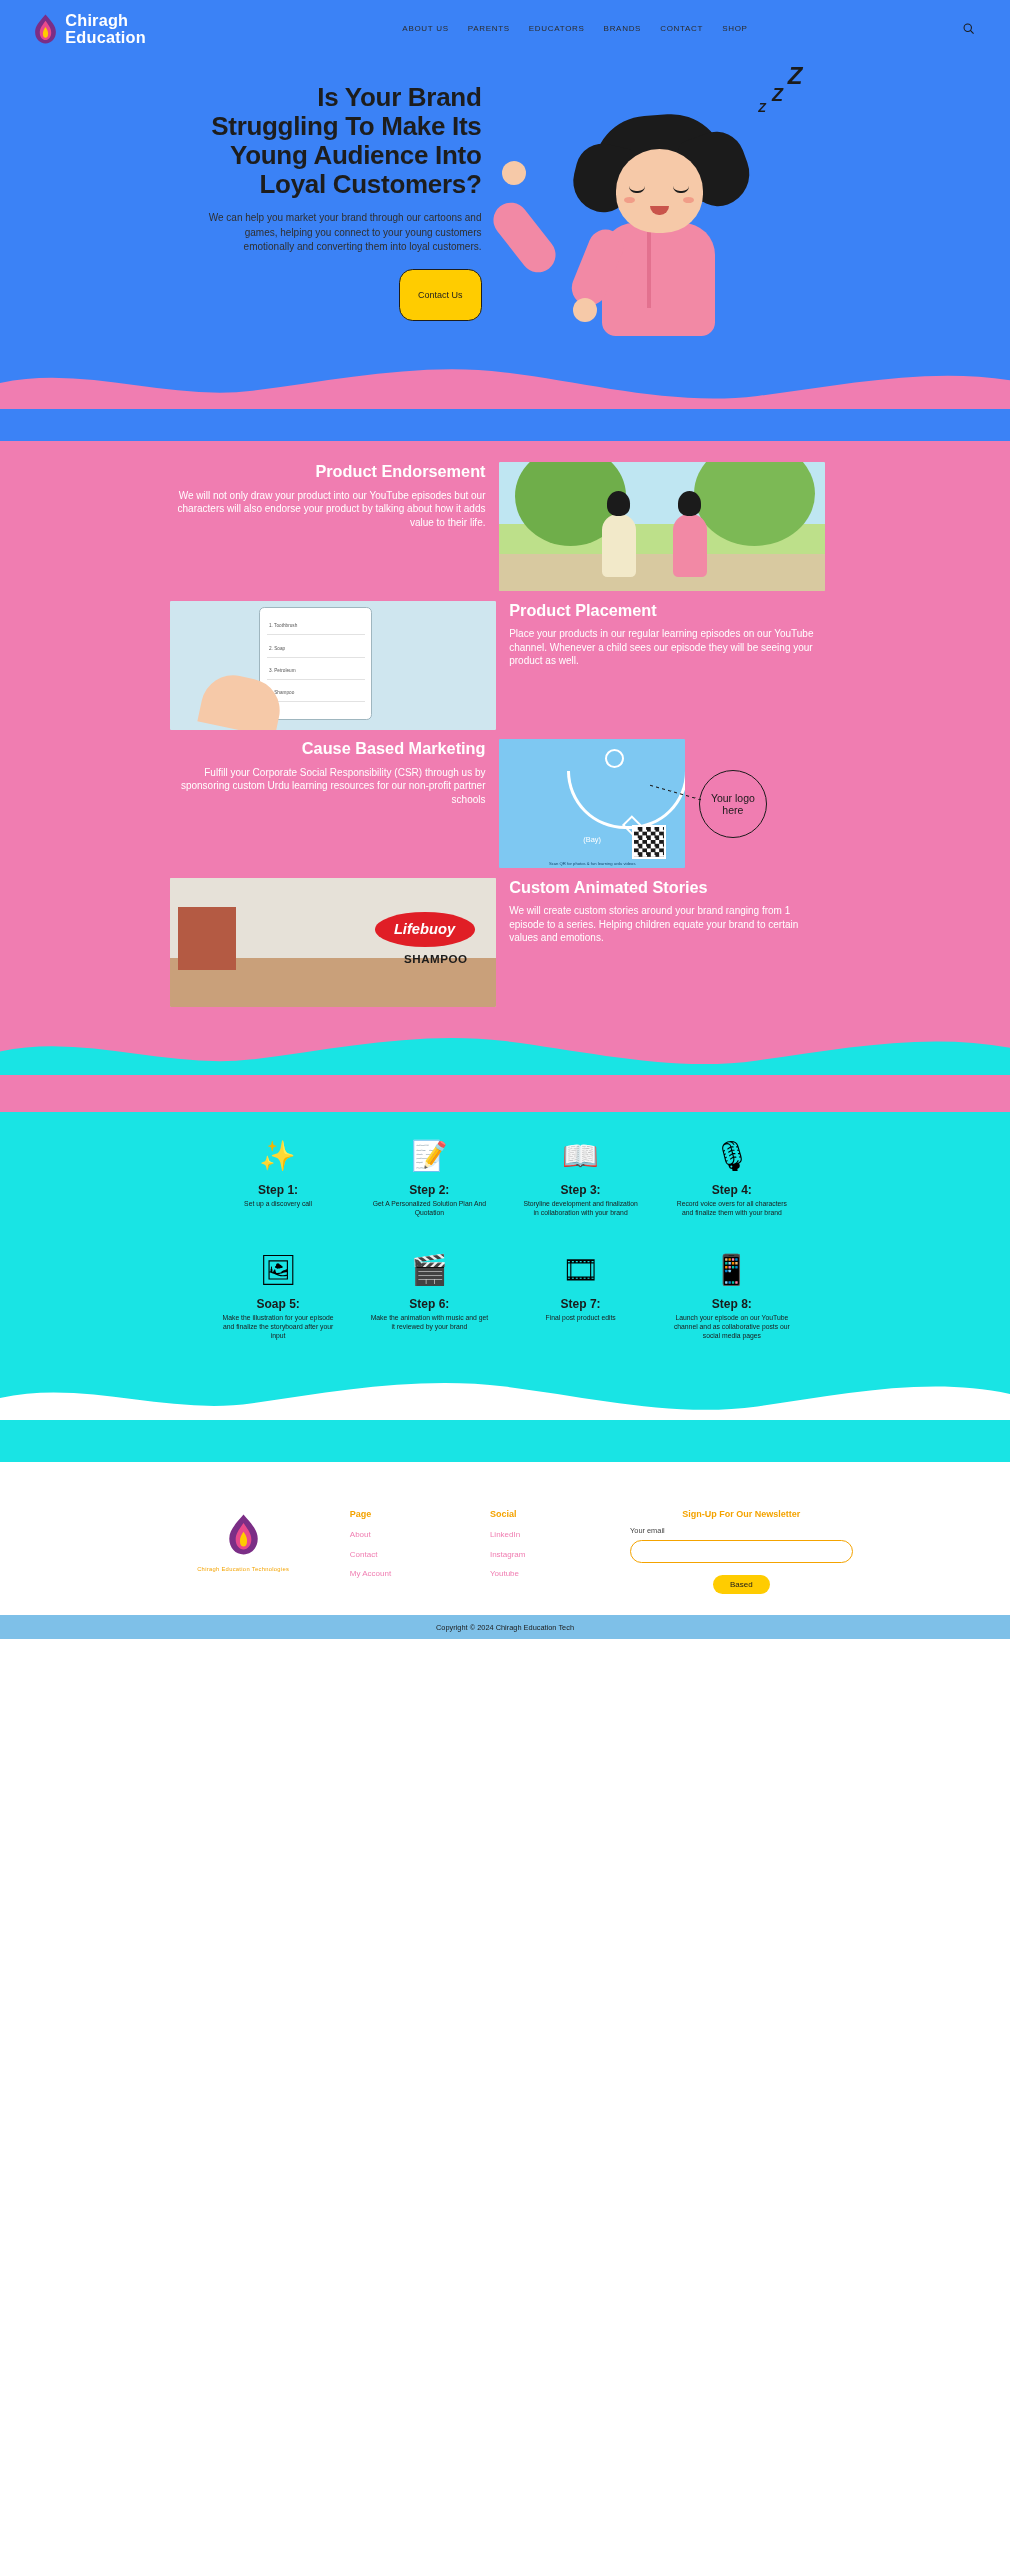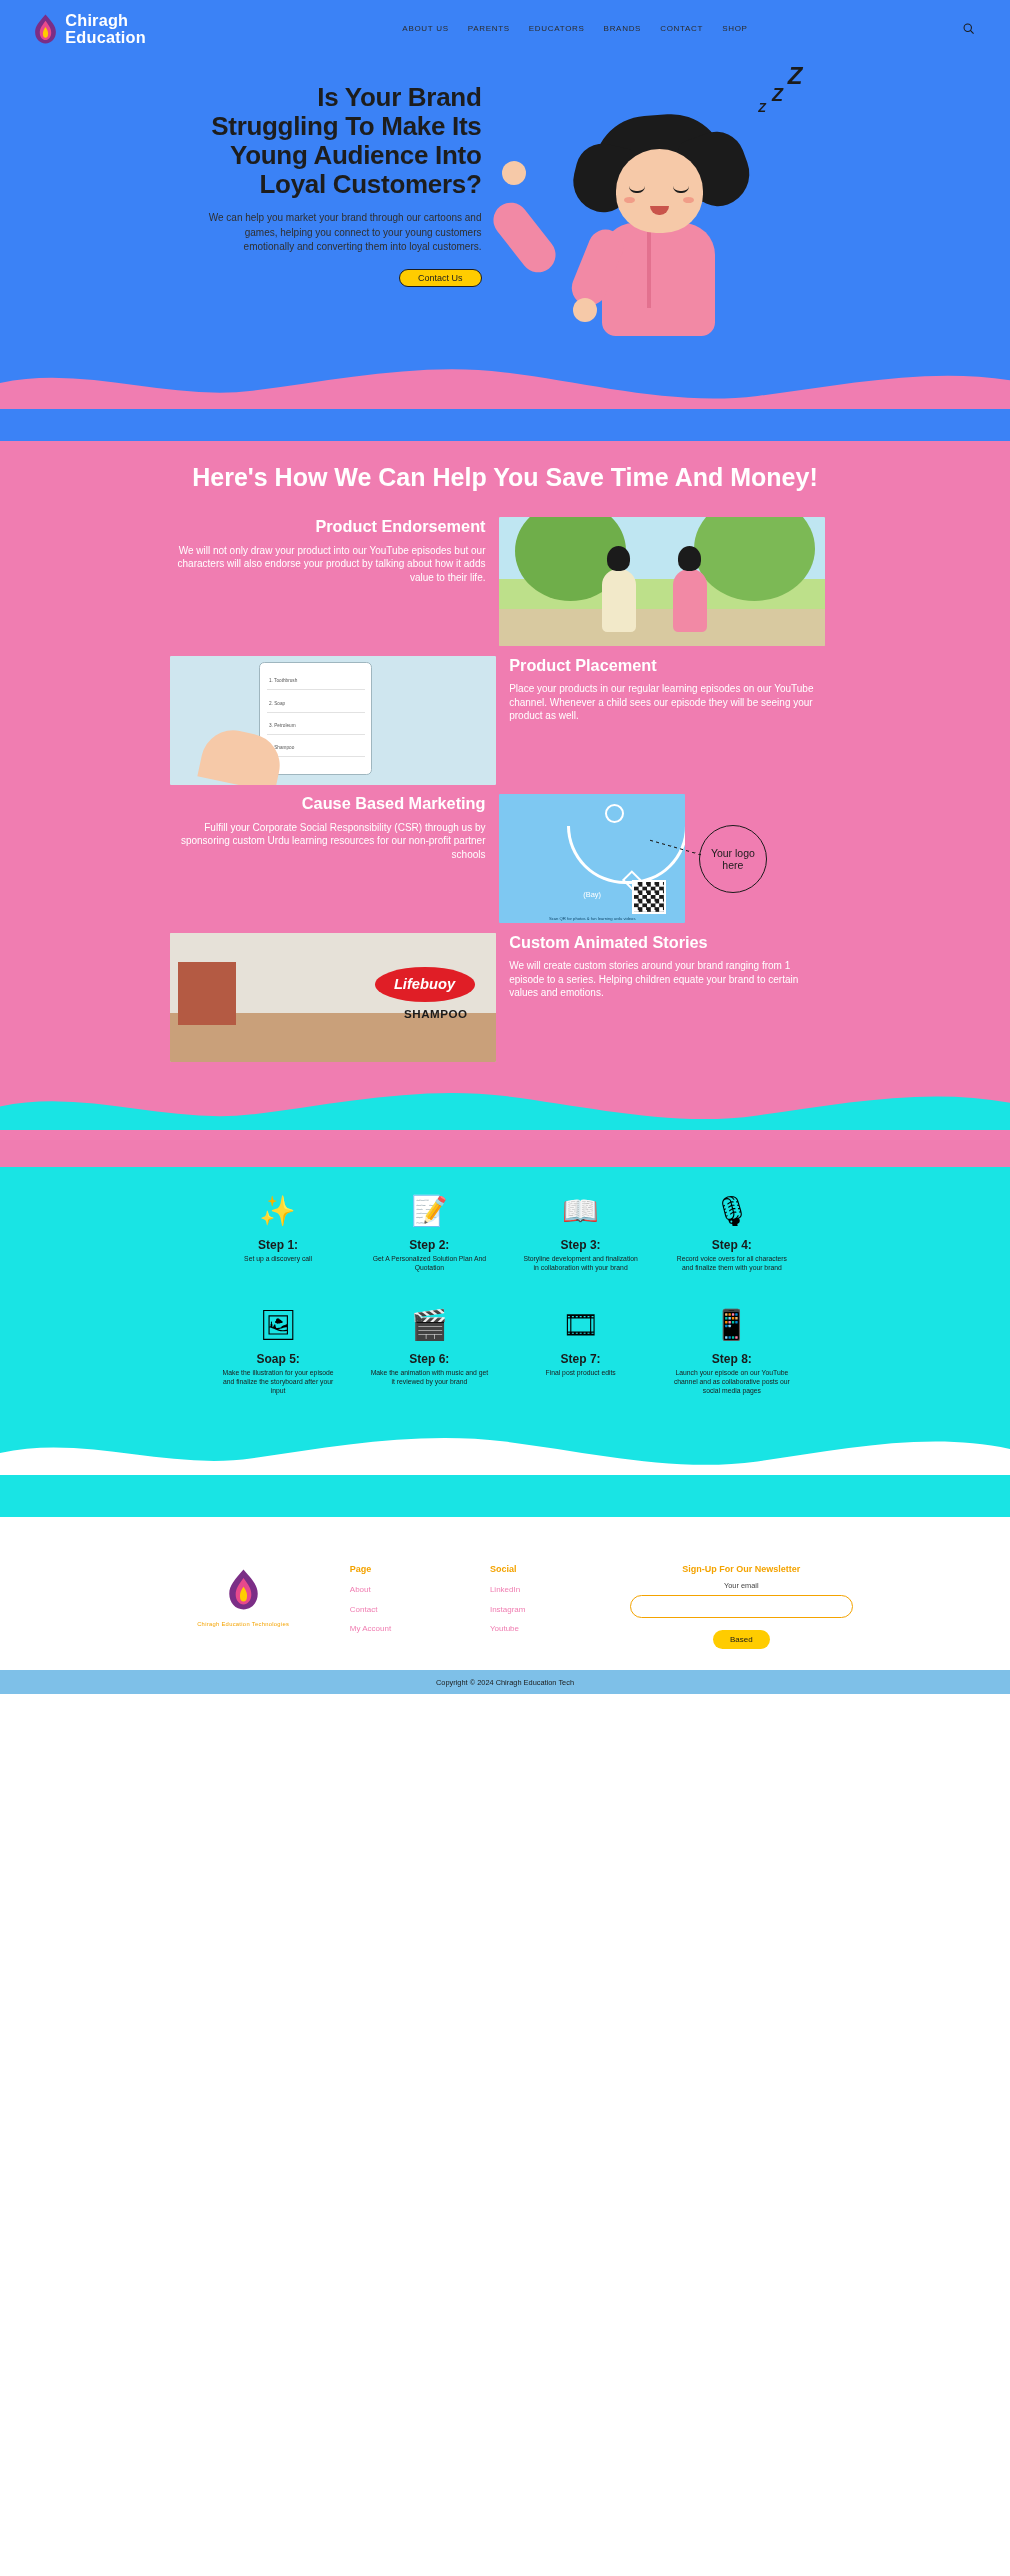--- a/index.html
+++ b/index.html
@@ -83,21 +83,21 @@
     color: #2f2f2f;
     margin-left: auto;
     width: 274px;
   }
   .contact-btn {
     margin-top: 14.7px;
     display: inline-block;
     background: #FFCC00;
     border: 1.1px solid #1d1d1d;
     border-radius: 13.7px;
-    padding: 3px 18px;
+    padding: 20px 18px;
     font-size: 9px;
     color: #1d1d1d;
     cursor: pointer;
     font-weight: 500;
   }
   .hero-art { width: 326px; position: relative; height: 295px; }
 
   
   .kid { position: absolute; left: 63px; top: 32px; }
   .kid .hair {
@@ -354,21 +354,21 @@
   .footer-logo { width: 174px; text-align:center; }
   .flame { width: 37px; height: 51px; margin: 0 auto; position: relative; }
   .footer-logo .caption { margin-top: 6.3px; font-size: 5.8px; color:#F4A300; letter-spacing:0.3px;}
   .footer-col { width: 121px; }
   .footer-col h4 { color:#F4A300; font-size:9px; margin-bottom: 11.6px; font-weight: bold;}
   .footer-col a {
     display:block; color:#F07DB1; font-size:8px; text-decoration:none; margin-bottom: 10.5px;
   }
   .newsletter { width: 226px; }
   .newsletter h4 { color:#F4A300; font-size:9px; margin-bottom: 7.4px; font-weight:bold; text-align:center;}
-  .newsletter .lbl { font-size:7.4px; color:#444; text-align:center; margin-bottom: 5.3px; }
+  .newsletter .lbl { font-size:7.4px; color:#444; text-align:left; margin-bottom: 5.3px; }
   .newsletter input {
     width: 100%; height: 23px; border-radius: 11.6px; border: 1.1px solid #F4A300;
     padding: 0 9.5px; font-size: 8px; font-family: "Liberation Sans", sans-serif;
     background:#fff; outline: none;
   }
   .submit {
     display:block; margin: 11.6px auto 0 auto;
     background:#FFCC00; border:none; border-radius: 10.5px;
     padding: 5.3px 17px; font-size: 8px; color:#1b1b1b; cursor:pointer;
     font-family: "Liberation Sans", sans-serif;
@@ -448,21 +448,20 @@
       </div>
     </div>
   </div>
 
   <svg class="wave" viewBox="0 0 1920 90" preserveAspectRatio="none" height="47">
     <path d="M0,40 C160,5 320,75 480,55 C640,35 800,0 960,20 C1120,40 1280,85 1440,65 C1600,45 1760,10 1920,35 L1920,90 L0,90 Z" fill="#F07DB1"></path>
   </svg>
 </section>
 
 <section class="pink">
-  <h2 class="pink-title">Here's How We Can Help You Save Time And Money!</h2>
 
   <div class="feature left-text">
     <div class="feature-text">
       <h3>Product Endorsement</h3>
       <p>We will not only draw your product into our YouTube episodes but our characters will also endorse your product by talking about how it adds value to their life.</p>
     </div>
     <div class="media img-endorsement">
       <div class="tree"></div>
       <div class="tree2"></div>
       <div class="path"></div>

